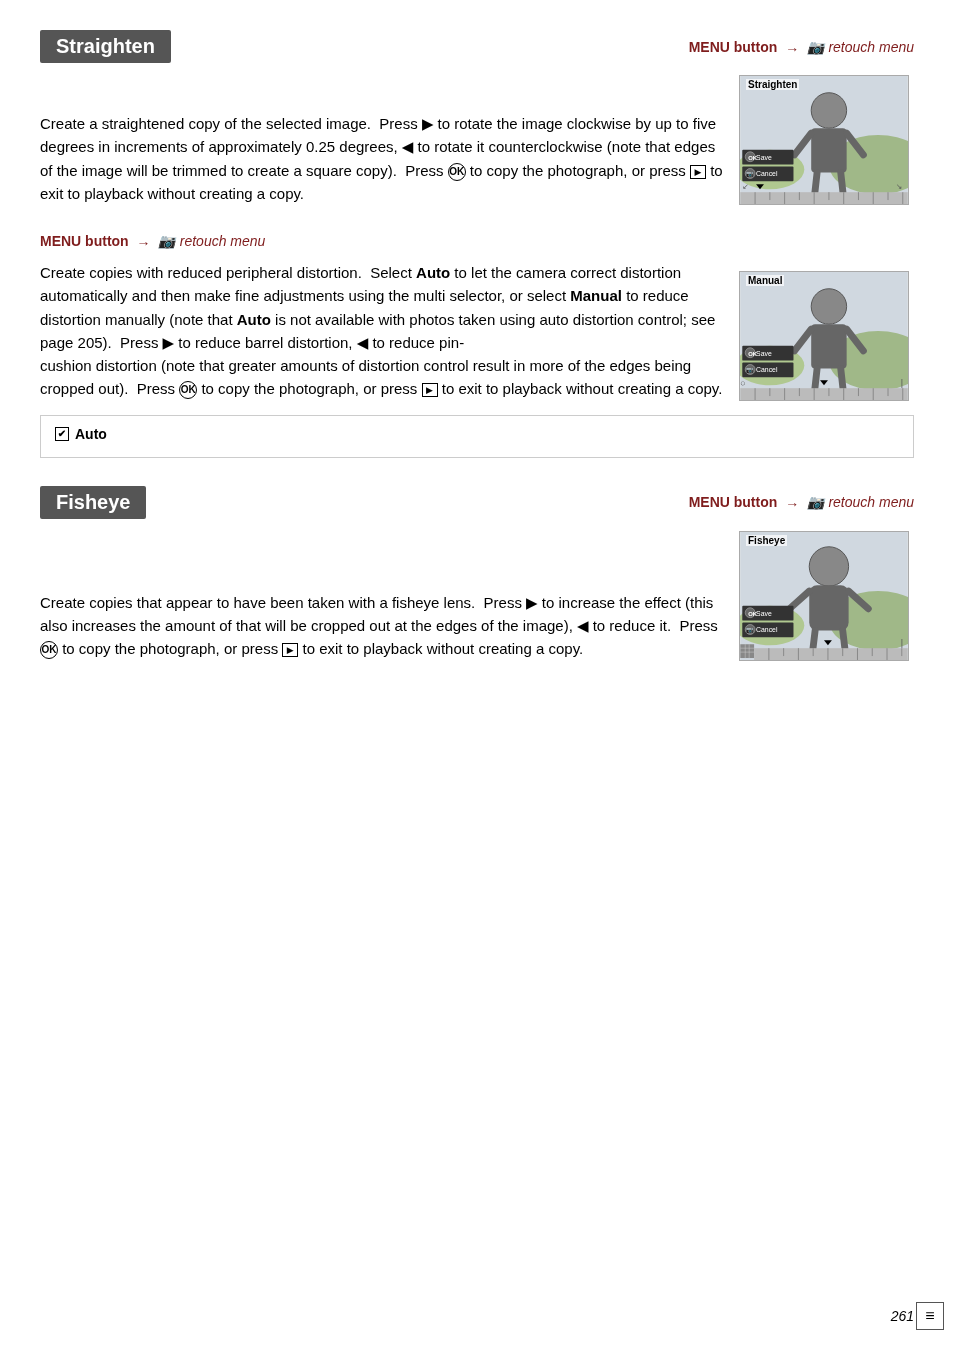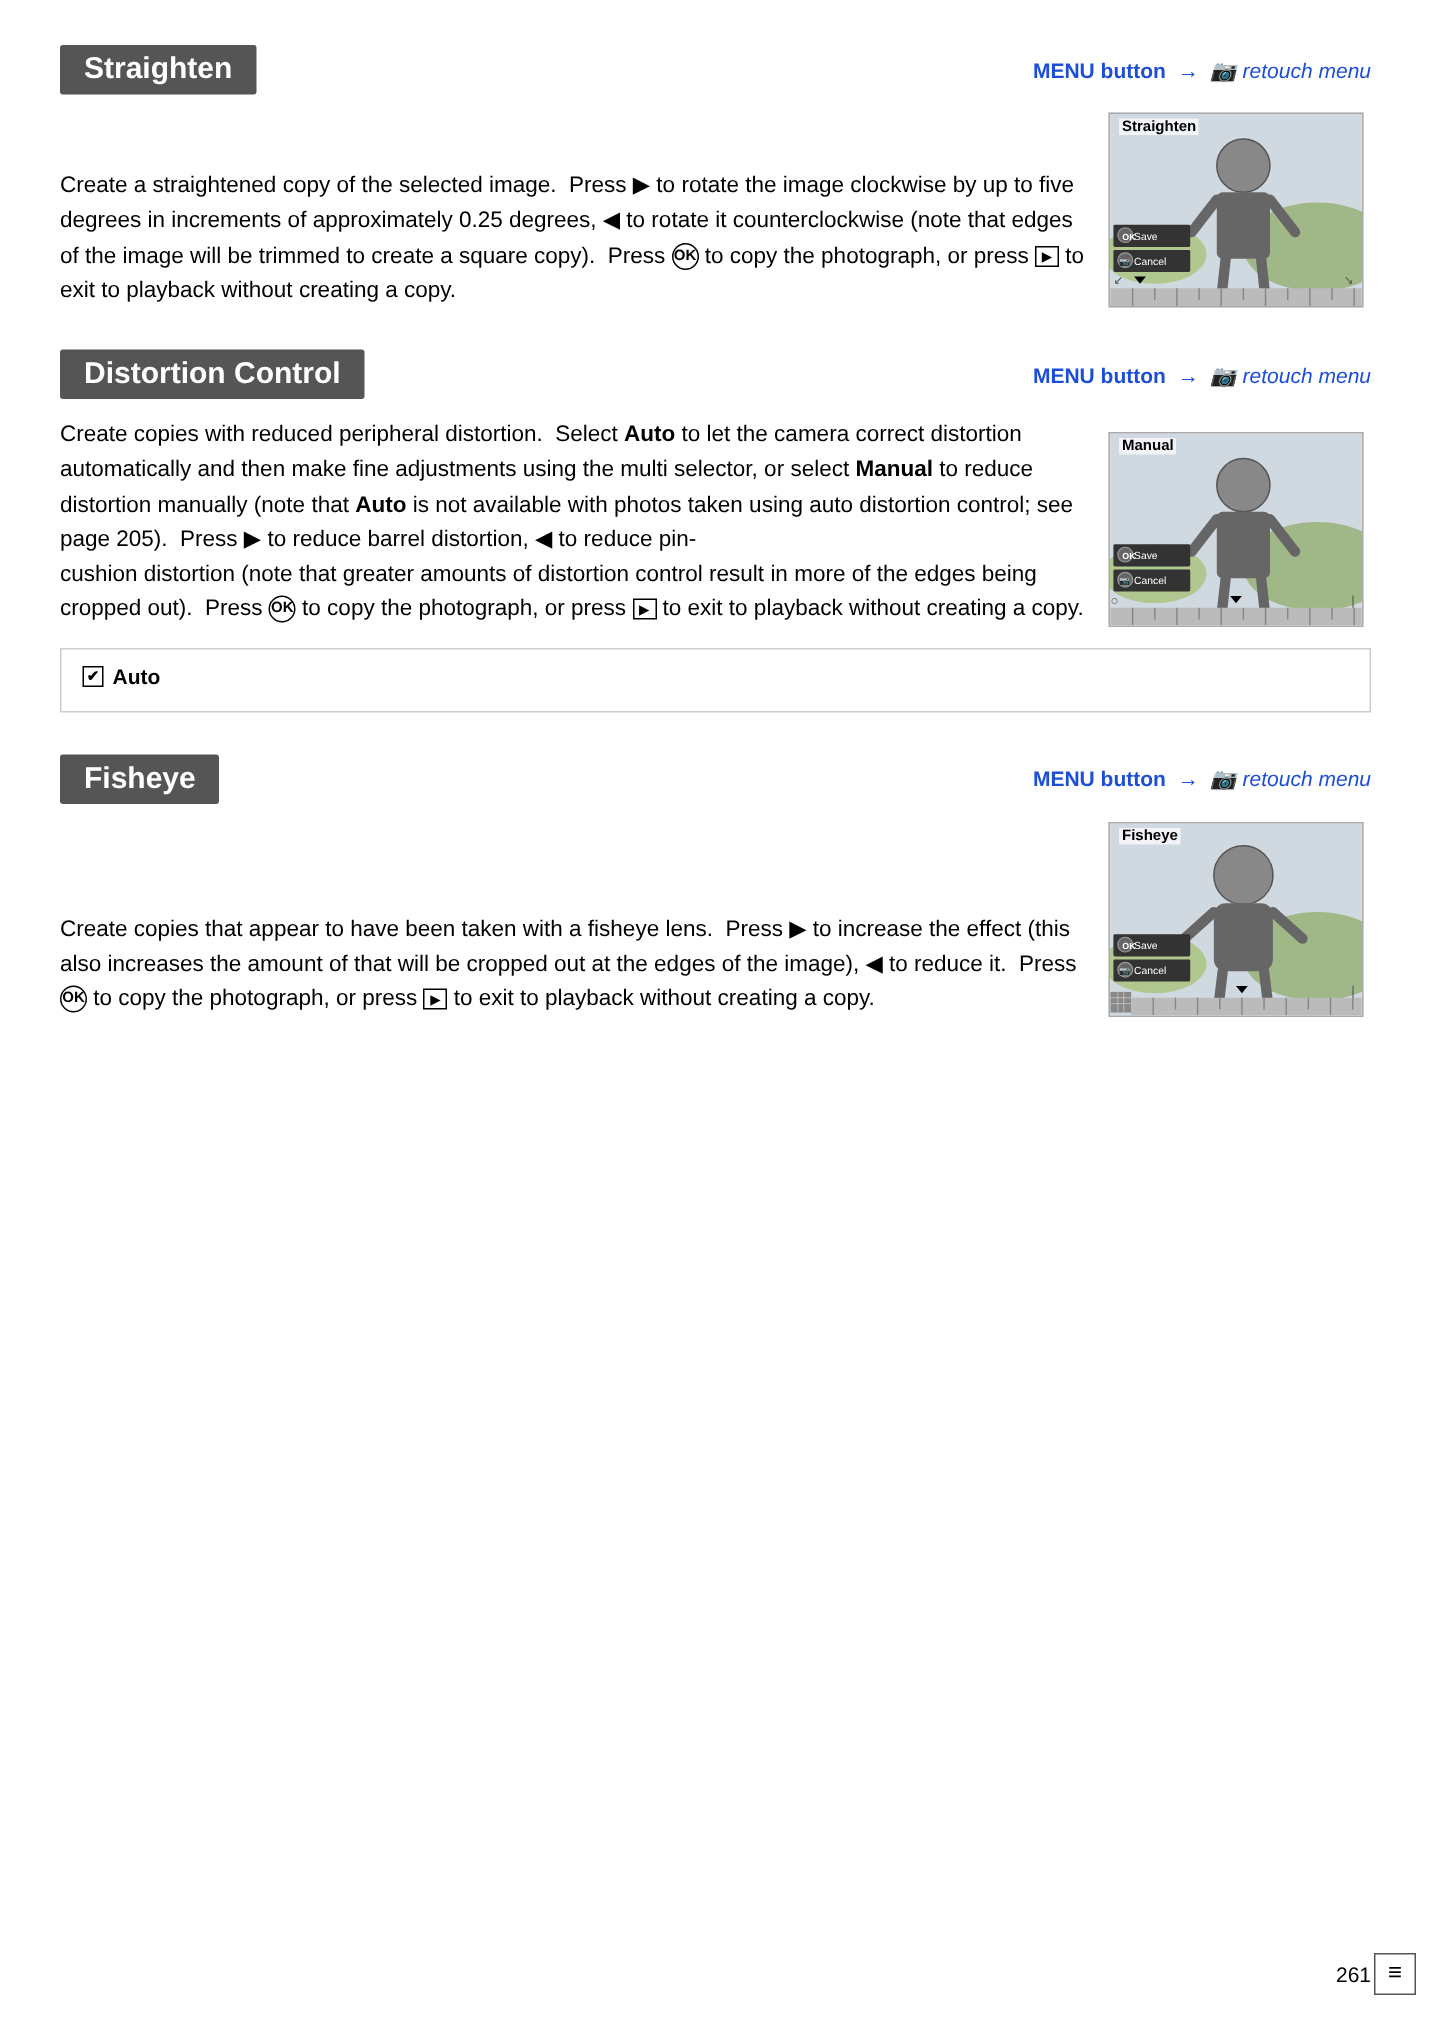--- a/index.html
+++ b/index.html
@@ -24,21 +24,21 @@
     .section-title {
       background: #555;
       color: #fff;
       font-size: 20px;
       font-weight: bold;
       padding: 5px 16px;
       border-radius: 2px;
     }
     .section-menu {
       font-size: 14px;
-      color: #1d4ed8;
+      color: #7f1d1d;
       font-style: italic;
       text-align: center;
     }
     .section-menu .menu-word {
       font-weight: bold;
       font-style: normal;
       font-size: 14px;
     }
     .arrow-symbol {
       font-style: normal;
@@ -116,20 +116,21 @@
       line-height: 1.5;
     }
 
     
     .page-number {
       position: absolute;
       bottom: 28px;
       right: 40px;
       font-size: 14px;
       color: #000;
+      font-style: italic;
     }
 
     
     .bottom-right-icon {
       position: absolute;
       bottom: 22px;
       right: 10px;
       width: 28px;
       height: 28px;
       border: 1.5px solid #555;
@@ -223,21 +224,20 @@
           <text x="2" y="115" font-size="8" fill="#555">↙</text>
           <text x="158" y="115" font-size="8" fill="#555">↘</text>
         </svg>
       </div>
     </div>
   </div>
 </div>
 
 <div class="section-block">
   <div class="section-header">
-    <div class="section-title">Distortion Control</div>
     <div class="section-menu">
       <span class="menu-word">MENU button</span>
       <span class="arrow-symbol"> → </span>
       <span>📷</span>
       <em>retouch menu</em>
     </div>
   </div>
 
   <div class="content-area">
     <div class="content-text full-text">

